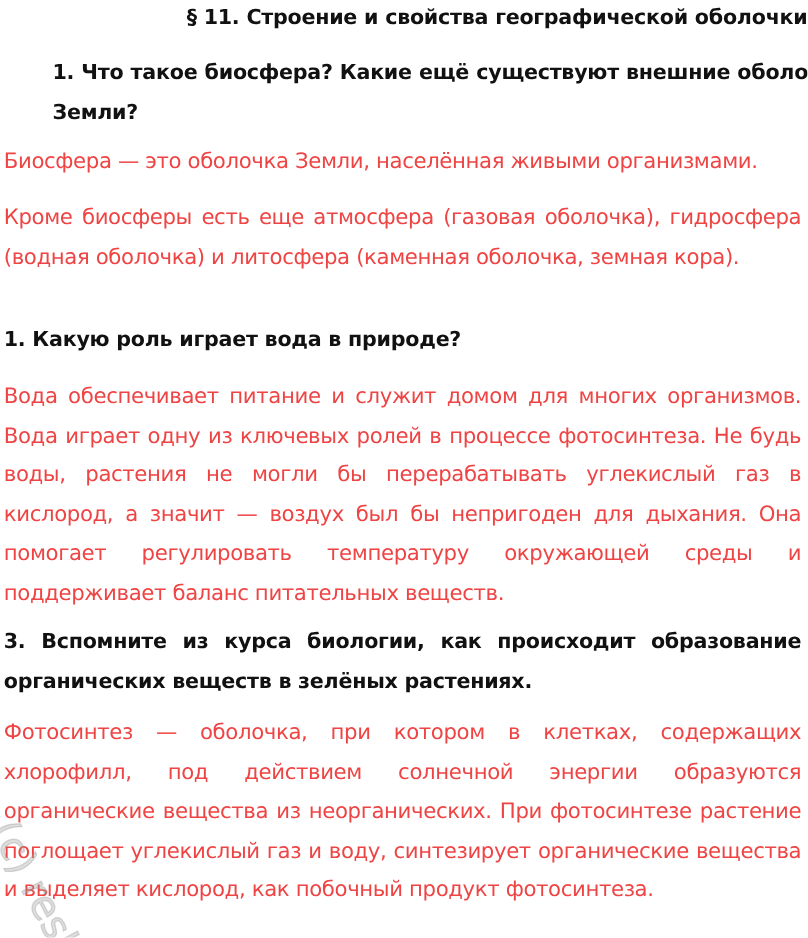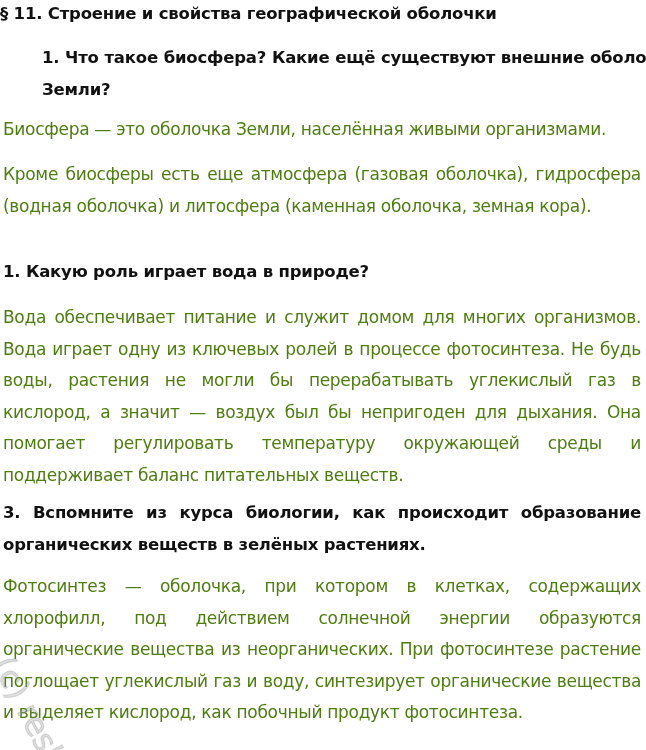--- a/index.html
+++ b/index.html
@@ -20,21 +20,21 @@
       left: 0;
       top: 0;
       width: 646px;
       padding: 0 3px 0 3px;
       box-sizing: border-box;
     }
     .title {
       font-family: "DejaVu Sans", sans-serif;
       font-weight: bold;
       font-size: 16.5px;
-      text-align: left;
+      text-align: right;
       margin: 0;
       position: absolute;
       top: 3px;
       left: 0;
       width: 646px;
       line-height: 22px;
       letter-spacing: -0.2px;
     }
     .q {
       position: absolute;
@@ -51,21 +51,21 @@
     .p {
       position: absolute;
       left: 3px;
       width: 638px;
       font-weight: normal;
       font-size: 17px;
       line-height: 31.6px;
       text-align: justify;
       margin: 0;
       letter-spacing: -0.3px;
-      color: #4d7c0f;
+      color: #ef4444;
     }
     .p.last-left { text-align-last: left; }
     .watermark {
       position: absolute;
       left: 10px;
       top: 600px;
       width: 120px;
       height: 150px;
       pointer-events: none;
     }

